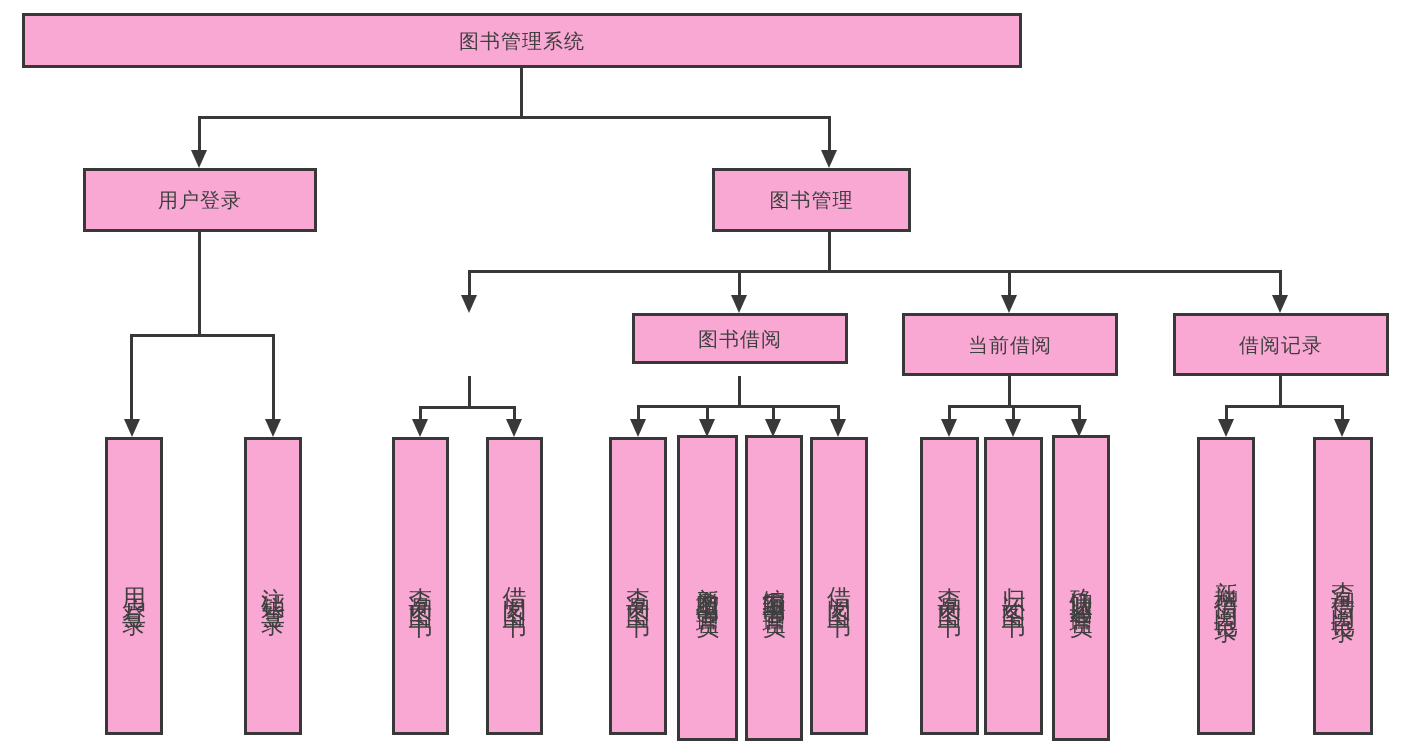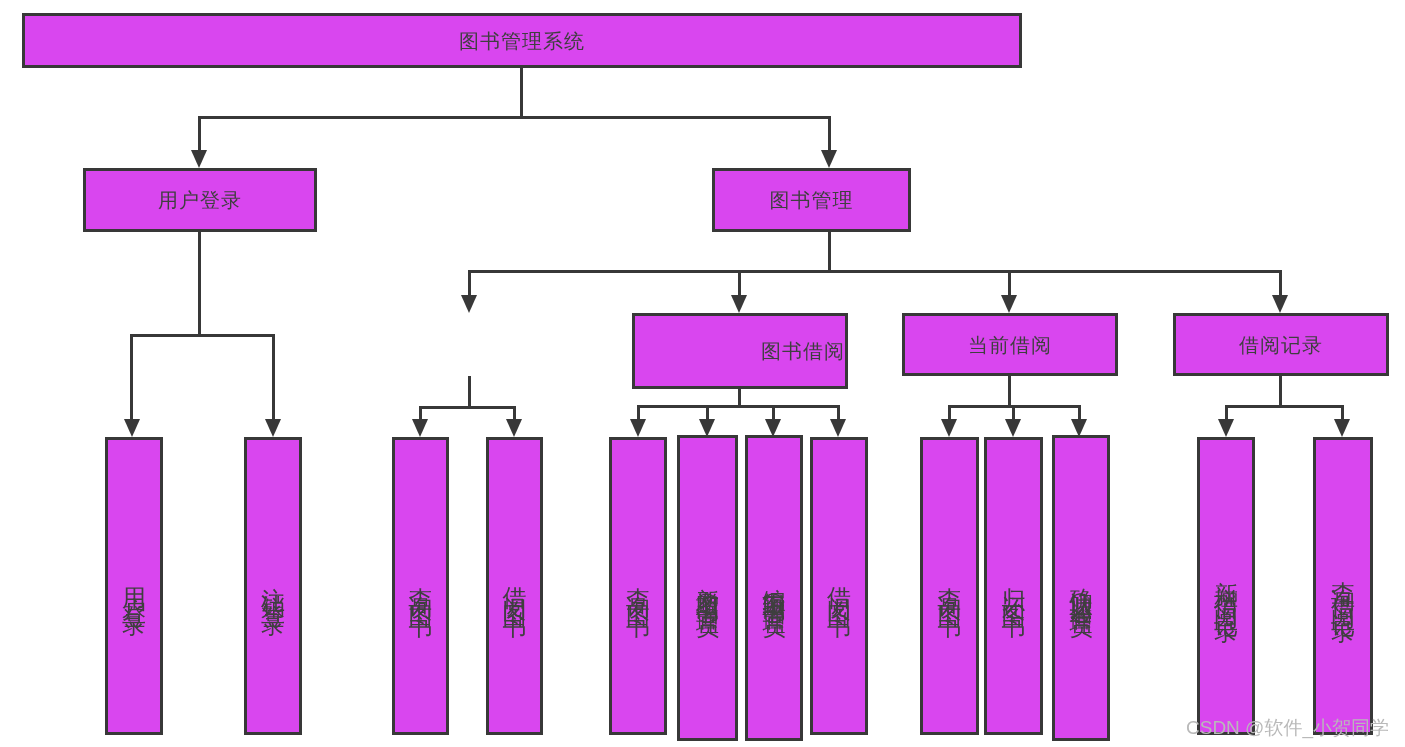--- a/index.html
+++ b/index.html
@@ -10,21 +10,21 @@
   }
   html,body{margin:0;padding:0;background:var(--background);}
   #stage{
     position:relative;width:1405px;height:747px;overflow:hidden;
     background:var(--background);
     font-family:"Liberation Sans",sans-serif;
     color:var(--text);
   }
   .box{
     position:absolute;box-sizing:border-box;border:3px solid var(--line);
-    background:#d946ef;display:flex;align-items:center;justify-content:center;
+    background:#f9a8d4;display:flex;align-items:center;justify-content:center;
     z-index:2;
   }
   .hlabel{font-size:20px;letter-spacing:1px;color:var(--text);line-height:1;}
   .vlabel{
     writing-mode:vertical-rl;text-orientation:mixed;
     font-size:24px;line-height:1;letter-spacing:9px;color:var(--text);
   }
   .vlabel.l6{letter-spacing:8px;}
   .vlabel.admin{font-size:23px;letter-spacing:4px;}
   .vline{position:absolute;width:3px;background:var(--line);z-index:1;}
@@ -107,21 +107,21 @@
     <span class="hlabel">图书管理系统</span>
   </div>
 
   <div class="box" style="left:83px;top:168px;width:234px;height:64px;">
     <span class="hlabel">用户登录</span>
   </div>
   <div class="box" style="left:712px;top:168px;width:199px;height:64px;">
     <span class="hlabel">图书管理</span>
   </div>
 
-  <div class="box" style="left:632px;top:313px;width:216px;height:76px;justify-content:flex-end;">
+  <div class="box" style="left:632px;top:313px;width:216px;height:51px;">
     <span class="hlabel">图书借阅</span>
   </div>
   <div class="box" style="left:902px;top:313px;width:216px;height:63px;">
     <span class="hlabel">当前借阅</span>
   </div>
   <div class="box" style="left:1173px;top:313px;width:216px;height:63px;">
     <span class="hlabel">借阅记录</span>
   </div>
 
   <div class="box" style="left:105px;top:437px;width:58px;height:298px;">
@@ -161,15 +161,14 @@
     <span class="vlabel admin">确认归还（管理员）</span>
   </div>
 
   <div class="box" style="left:1197px;top:437px;width:58px;height:298px;">
     <span class="vlabel l6">新增借阅记录</span>
   </div>
   <div class="box" style="left:1313px;top:437px;width:60px;height:298px;">
     <span class="vlabel l6">查询借阅记录</span>
   </div>
 
-  <div class="watermark">CSDN @软件_小贺同学</div>
 
 </div>
 
 </body></html>

